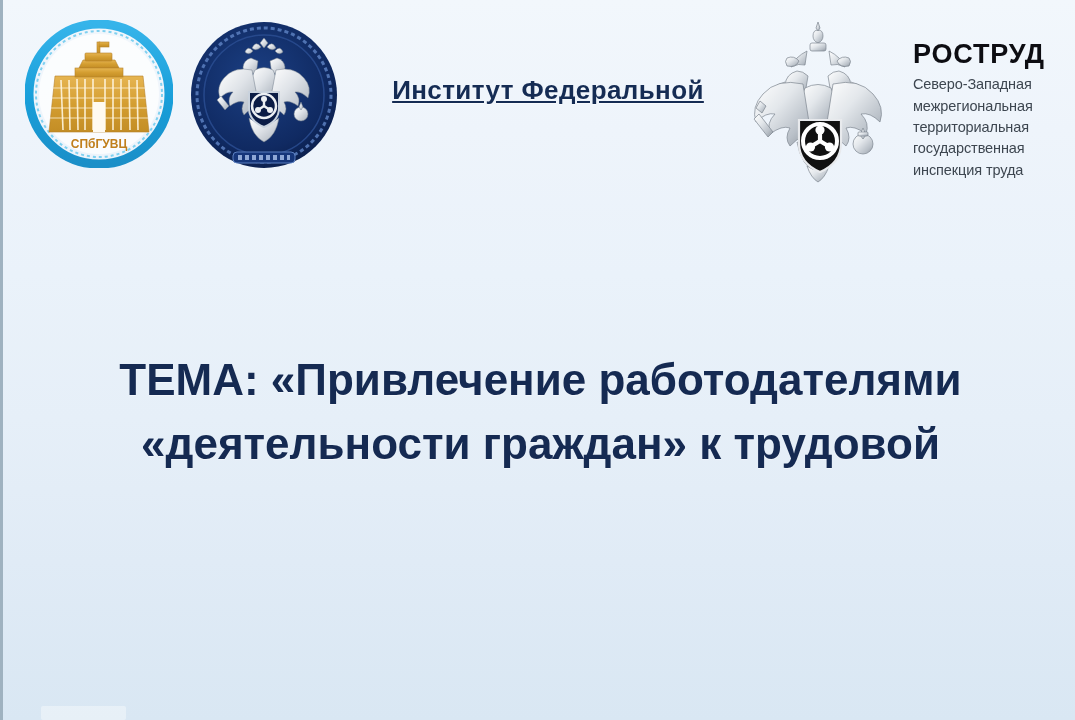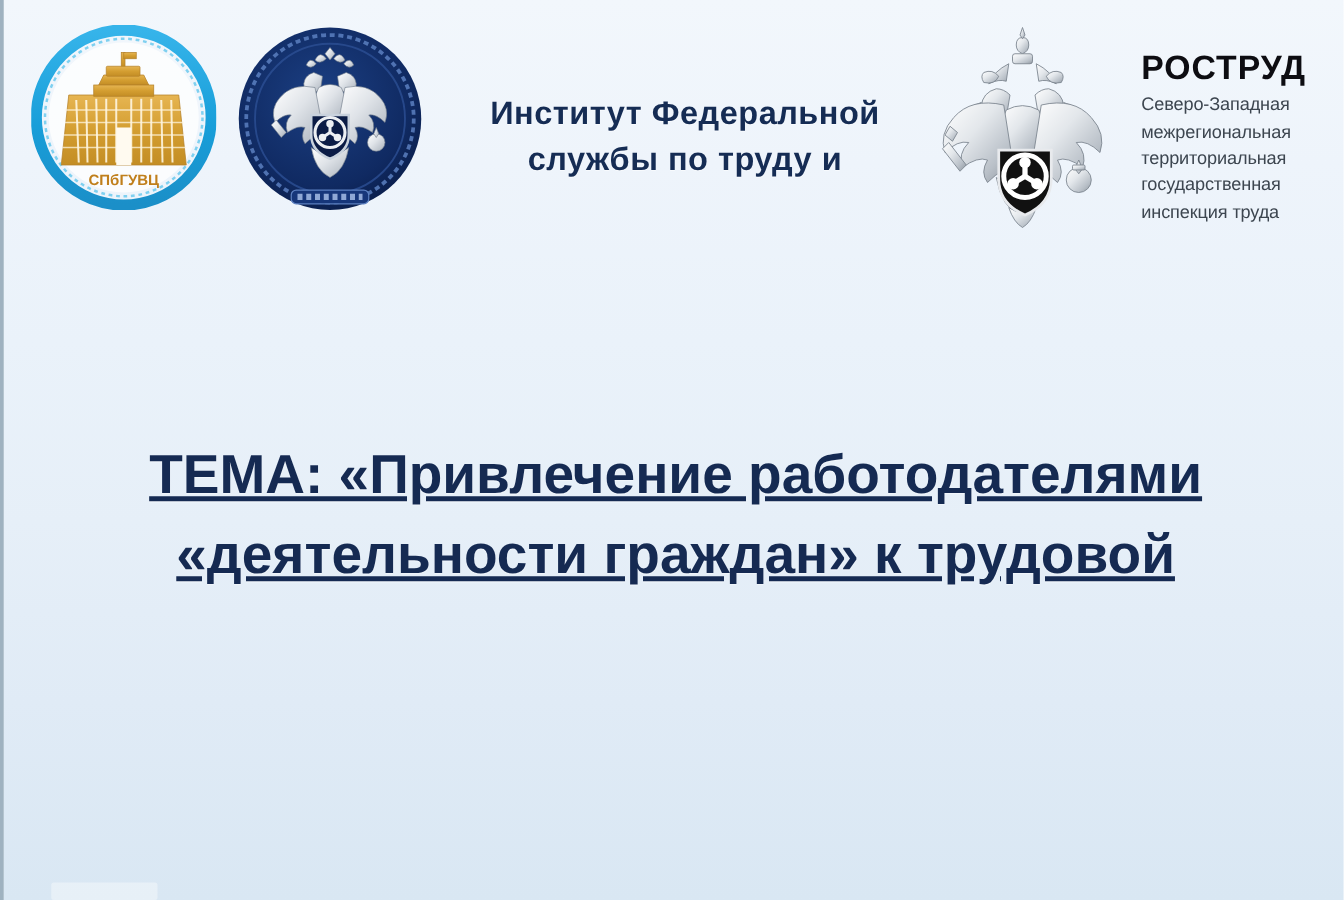--- a/index.html
+++ b/index.html
@@ -61,20 +61,21 @@
     left: 350px;
     top: 72px;
     width: 390px;
     text-align: center;
     color: #152c54;
     font-weight: bold;
     font-size: 26px;
     line-height: 1.42;
     letter-spacing: 0.4px;
     text-shadow: 0 1px 0 rgba(255,255,255,0.55);
+    text-decoration: underline;
   }
 
   .logo-rostrud-eagle {
     position: absolute;
     left: 726px;
     top: 16px;
     width: 178px;
     height: 184px;
   }
 
@@ -107,21 +108,21 @@
     width: 1075px;
     text-align: center;
     color: #152a52;
     font-weight: bold;
     font-size: 44px;
     line-height: 1.46;
     padding: 0 10px;
     box-sizing: border-box;
     text-shadow: 0 1px 1px rgba(255,255,255,0.5);
   }
-  .title-line { display: block; white-space: nowrap; text-decoration: underline; }
+  .title-line { display: block; white-space: nowrap; }
 
   
   .footer-strip {
     position: absolute;
     left: 38px;
     bottom: 0px;
     width: 85px;
     height: 14px;
     background: rgba(255,255,255,0.38);
     border-radius: 2px;
@@ -251,21 +252,21 @@
           <rect x="77" y="141" width="4" height="5"></rect>
           <rect x="84" y="141" width="4" height="5"></rect>
           <rect x="91" y="141" width="4" height="5"></rect>
           <rect x="98" y="141" width="3" height="5"></rect>
         </g>
       </svg>
     </div>
 
     <div class="institute-text">
       <span>Институт  Федеральной</span><br>
-      <span>службы  по труду  и</span><br>
+      <br>
     </div>
 
     <div class="logo-rostrud-eagle">
       <svg viewBox="0 0 178 184" width="178" height="184" aria-hidden="true">
         <defs>
           <linearGradient id="silver2" x1="0" y1="0" x2="1" y2="1">
             <stop offset="0%" stop-color="#ffffff"></stop>
             <stop offset="40%" stop-color="#e3e7eb"></stop>
             <stop offset="75%" stop-color="#b9c0c8"></stop>
             <stop offset="100%" stop-color="#8d959e"></stop>

